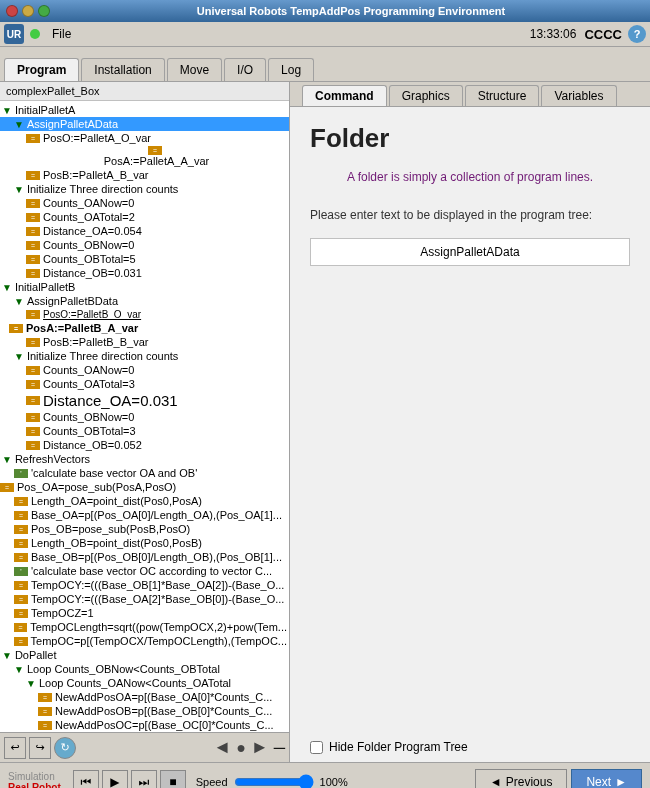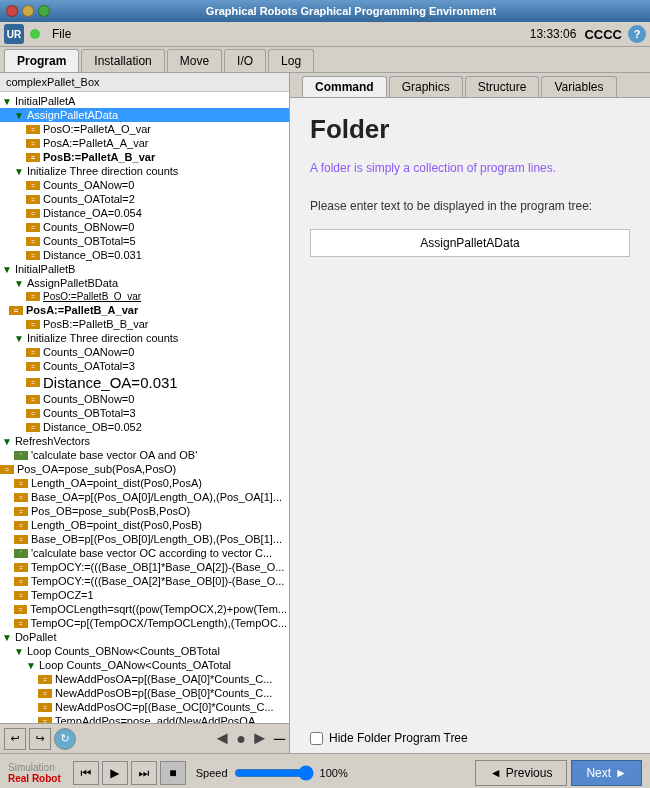--- a/index.html
+++ b/index.html
@@ -97,20 +97,21 @@
     }
 
     
     .tab-bar {
       background: #d4d0c8;
       height: 26px;
       display: flex;
       align-items: flex-end;
       padding: 0 4px;
       border-bottom: 1px solid #a0a0a0;
+      margin-top: 9px;
     }
     .tab {
       padding: 4px 12px;
       border: 1px solid #a0a0a0;
       border-bottom: none;
       background: #d4d0c8;
       cursor: pointer;
       font-size: 12px;
       margin-right: 2px;
       border-radius: 3px 3px 0 0;
@@ -218,22 +219,23 @@
       background: #f0f0f0;
     }
     .folder-title {
       font-size: 26px;
       font-weight: bold;
       margin-bottom: 16px;
       color: #222;
     }
     .folder-desc {
       font-size: 12px;
-      color: #8b5cf6;
+      color: #701a75;
       margin-bottom: 8px;
+      margin-left: 37px;
     }
     .folder-label {
       font-size: 12px;
       color: #333;
       margin-bottom: 8px;
     }
     .folder-input {
       width: 100%;
       padding: 6px;
       border: 1px solid #c0c0c0;
@@ -317,21 +319,21 @@
   </style>
 </head>
 <body>
 
 <div class="title-bar">
   <div class="window-controls">
     <div class="window-btn btn-close"></div>
     <div class="window-btn btn-min"></div>
     <div class="window-btn btn-max"></div>
   </div>
-  <span class="title-text">Graphical Robots Graphical Programming Environment</span>
+  <span class="title-text">Universal Robots TempAddPos Programming Environment</span>
 </div>
 
 <div class="menu-bar">
   <div class="menu-logo">
     <span>UR</span>
   </div>
   <div class="status-dot"></div>
   <span class="menu-file">File</span>
   <span class="menu-time">13:33:06</span>
   <span class="menu-cccc">CCCC</span>
@@ -367,25 +369,25 @@
           <span class="item-text" style="font-size: 11px;">InitialPalletA</span>
         </div>
         <div class="tree-item selected" style="padding-left: 14px;">
           <span class="item-icon arrow-down">▼</span>
           <span class="item-text" style="font-size: 11px;">AssignPalletAData</span>
         </div>
         <div class="tree-item" style="padding-left: 26px;">
           <span style="display:inline-block;width:14px;height:9px;background:#cc8800;margin-right:3px;font-size:7px;color:white;text-align:center;line-height:9px;vertical-align:middle;">=</span>
           <span class="item-text" style="font-size: 11px;">PosO:=PalletA_O_var</span>
         </div>
-        <div class="tree-item" style="padding-left: 26px;">
+        <div class="tree-item" style="padding-left: 26px; flex-direction: column;">
           <span style="display:inline-block;width:14px;height:9px;background:#cc8800;margin-right:3px;font-size:7px;color:white;text-align:center;line-height:9px;vertical-align:middle;">=</span>
           <span class="item-text" style="font-size: 11px;">PosA:=PalletA_A_var</span>
         </div>
-        <div class="tree-item" style="padding-left: 26px; font-weight: bold;">
+        <div class="tree-item" style="padding-left: 26px;">
           <span style="display:inline-block;width:14px;height:9px;background:#cc8800;margin-right:3px;font-size:7px;color:white;text-align:center;line-height:9px;vertical-align:middle;">=</span>
           <span class="item-text" style="font-size: 11px;">PosB:=PalletA_B_var</span>
         </div>
         <div class="tree-item" style="padding-left: 14px;">
           <span class="item-icon arrow-down">▼</span>
           <span class="item-text" style="font-size: 11px;">Initialize Three direction counts</span>
         </div>
         <div class="tree-item" style="padding-left: 26px;">
           <span style="display:inline-block;width:14px;height:9px;background:#cc8800;margin-right:3px;font-size:7px;color:white;text-align:center;line-height:9px;vertical-align:middle;">=</span>
           <span class="item-text" style="font-size: 11px;">Counts_OANow=0</span>

